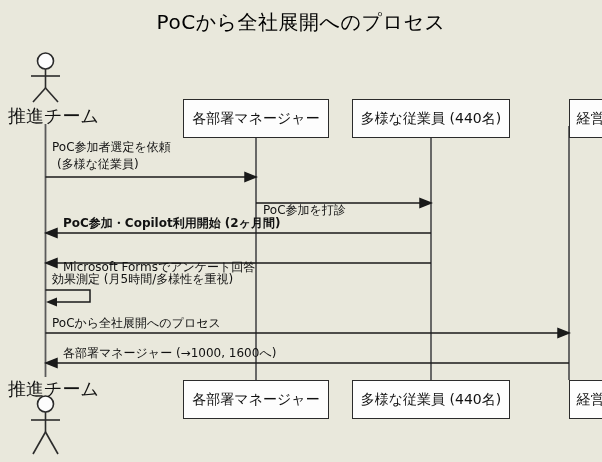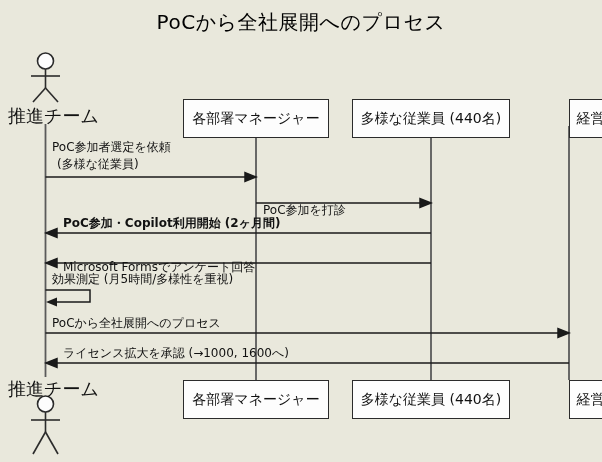--- a/index.html
+++ b/index.html
@@ -120,15 +120,15 @@
 
   <div class="msg" style="left:52px; top:139px;">
     <span>PoC参加者選定を依頼</span>
     <span class="line2">(多様な従業員)</span>
   </div>
   <div class="msg" style="left:263px; top:202px;">PoC参加を打診</div>
   <div class="msg" style="left:63px; top:215px;font-weight:bold;">PoC参加・Copilot利用開始 (2ヶ月間)</div>
   <div class="msg" style="left:63px; top:239px;margin-top:20px;">Microsoft Formsでアンケート回答</div>
   <div class="msg" style="left:52px; top:271px;">効果測定 (月5時間/多様性を重視)</div>
   <div class="msg" style="left:52px; top:315px;">PoCから全社展開へのプロセス</div>
-  <div class="msg" style="left:63px; top:345px;">ライセンス拡大を承認 (→1000, 1600へ)</div>
+  <div class="msg" style="left:63px; top:345px;">各部署マネージャー (→1000, 1600へ)</div>
 
 </div>
 
 </body></html>

